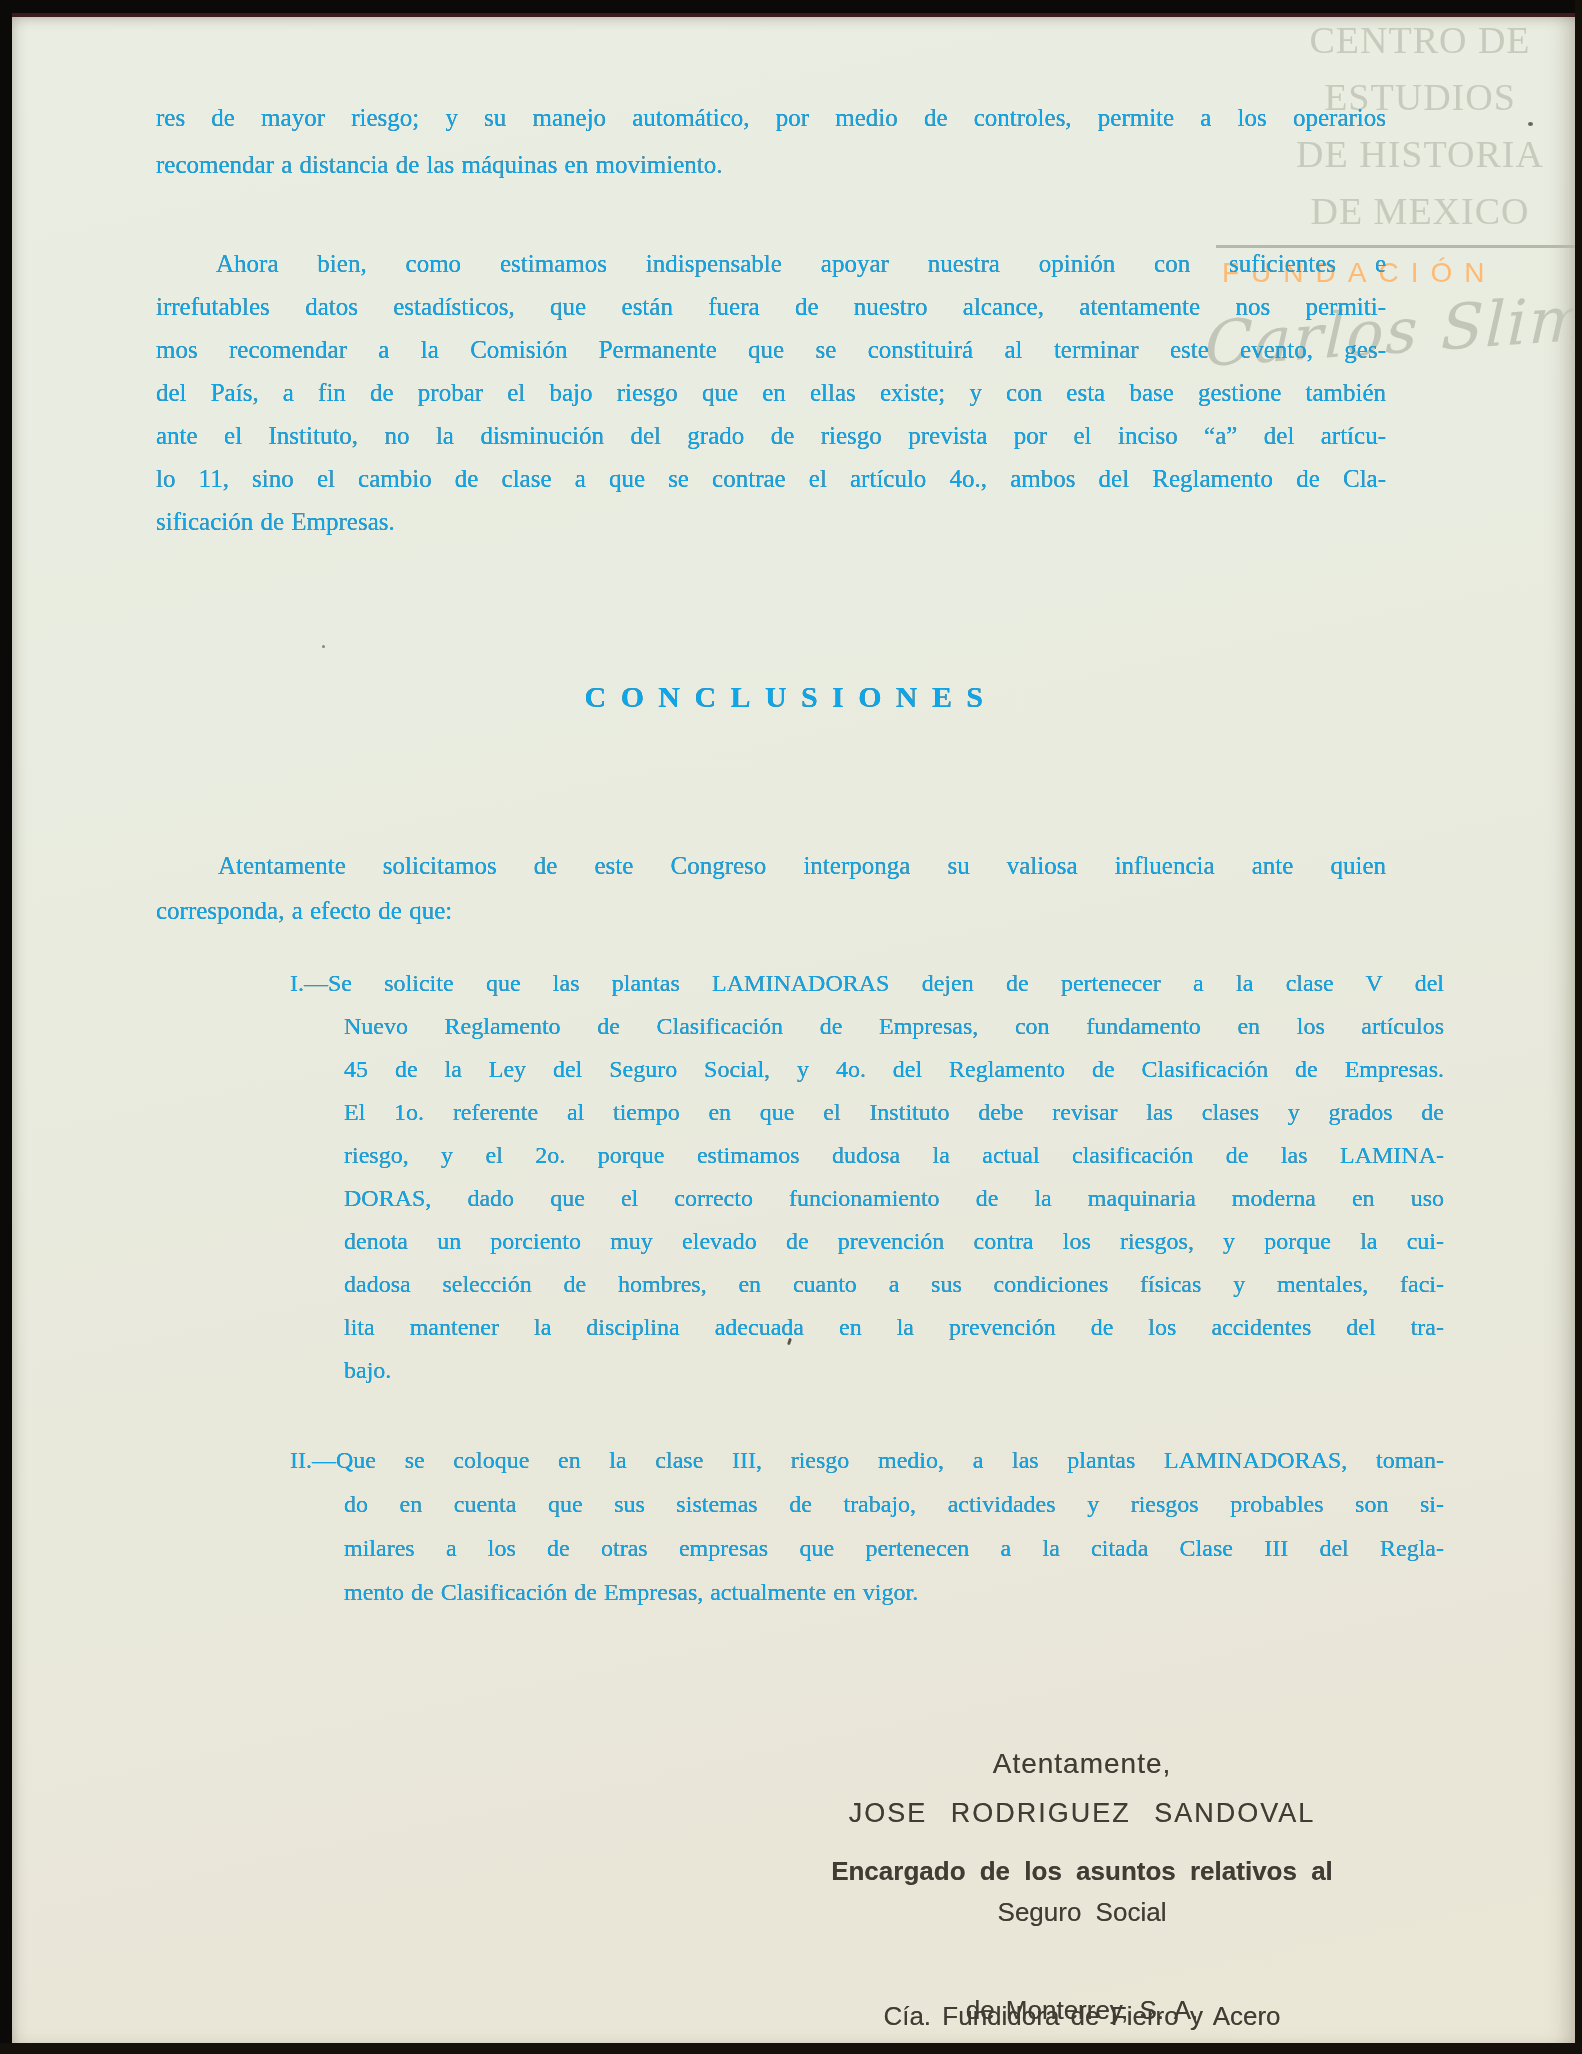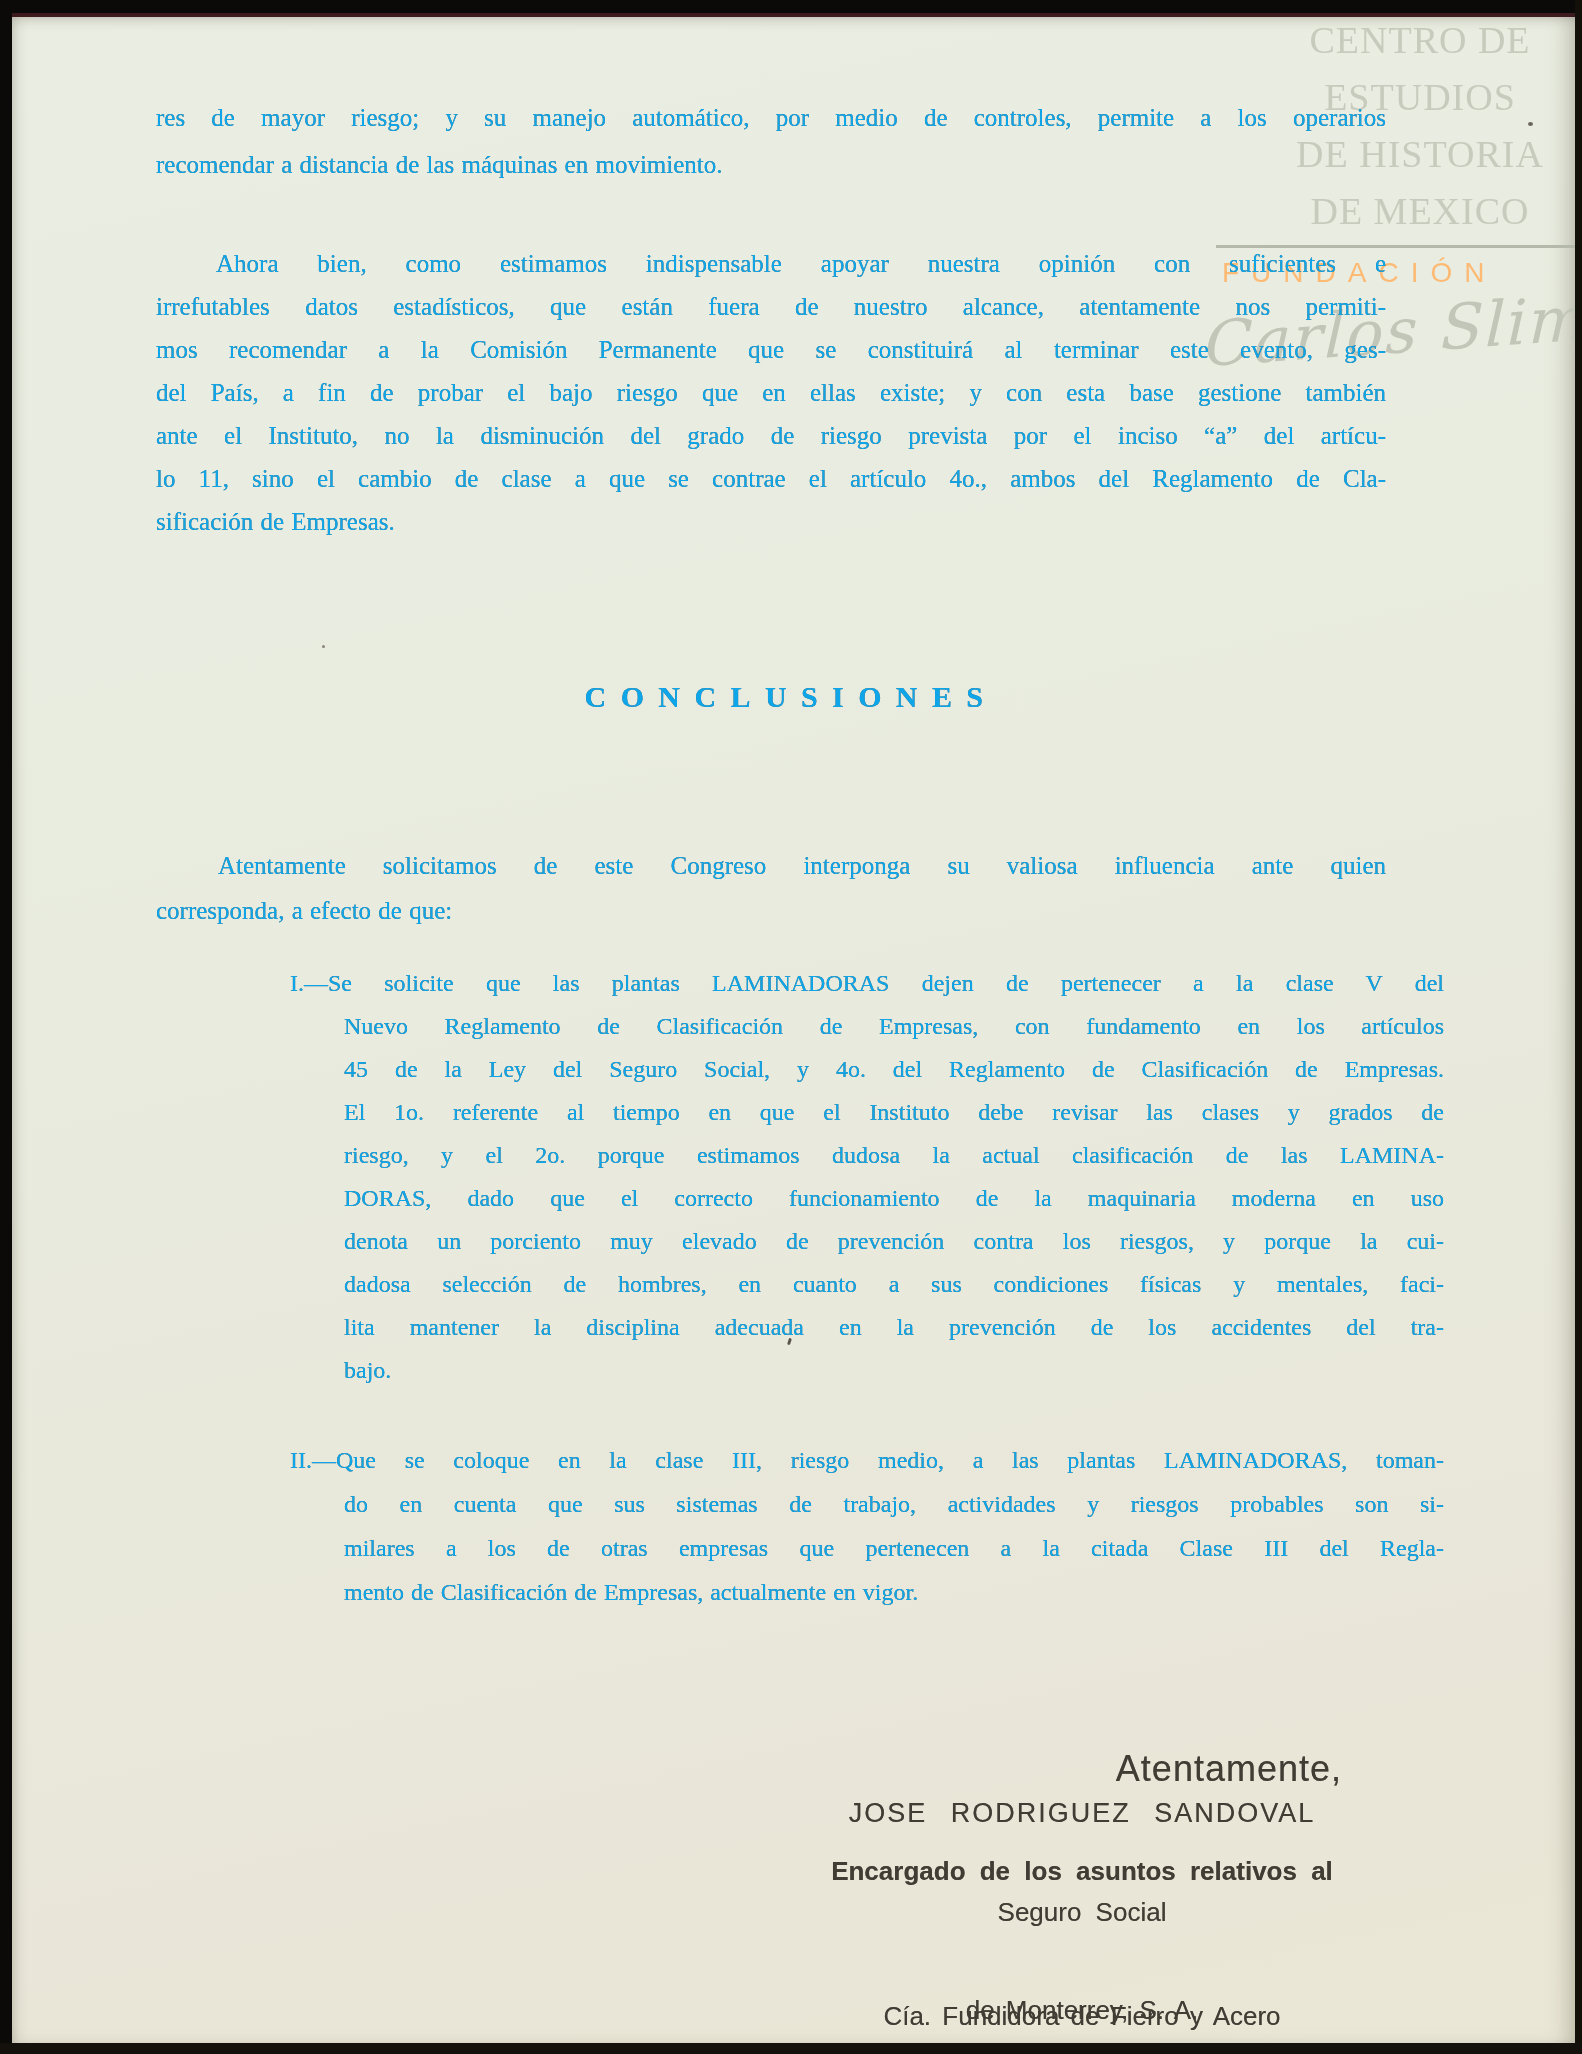--- a/index.html
+++ b/index.html
@@ -52,21 +52,21 @@
   .p3 .tline.first{text-indent:62px;}
   .item{width:1100px;padding-left:54px;font-size:24px;}
   .item .tline.first{text-indent:-54px;}
   .item1{left:290px;top:962px;line-height:43px;}
   .item2{left:290px;top:1438px;line-height:44px;}
 
   
   .sig{position:absolute;z-index:3;left:822px;width:520px;text-align:center;
     color:#413c34;font-family:"Liberation Sans",sans-serif;
     text-shadow:0 0 0.4px rgba(60,55,48,0.6);}
-  .sig-salutation{top:1748px;font-size:36px;letter-spacing:1px;text-align:right;}
+  .sig-salutation{top:1748px;font-size:28px;letter-spacing:1px;}
   .sig-name{top:1798px;font-size:27px;letter-spacing:2px;word-spacing:14px;}
   .sig-role1{top:1856px;font-size:26px;word-spacing:7px;font-weight:bold;}
   .sig-role2{top:1897px;font-size:26px;word-spacing:7px;}
   .sig-company1{top:1953px;font-size:26px;word-spacing:4px;margin-top:48px;}
   .sig-company2{top:1995px;font-size:26px;word-spacing:4px;}
 
   
   .speck{position:absolute;z-index:4;border-radius:50%;}
   .speck1{left:1528px;top:122px;width:5px;height:4px;background:#4a443c;opacity:.8;}
   .speck2{left:322px;top:645px;width:3px;height:3px;background:#8a857a;}

